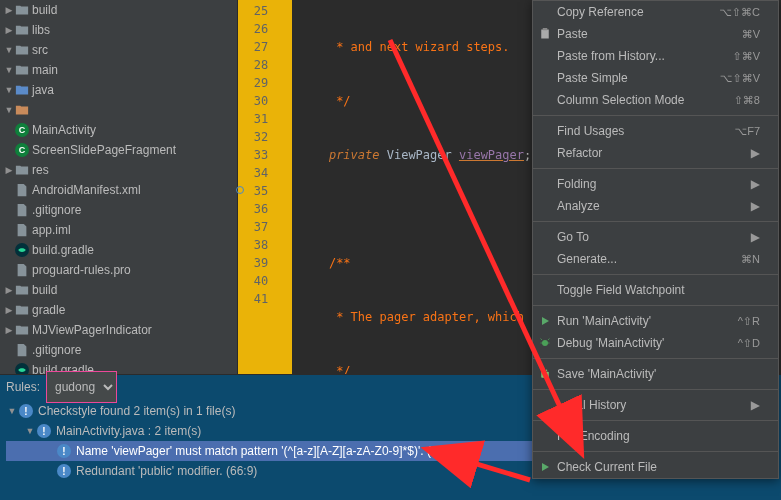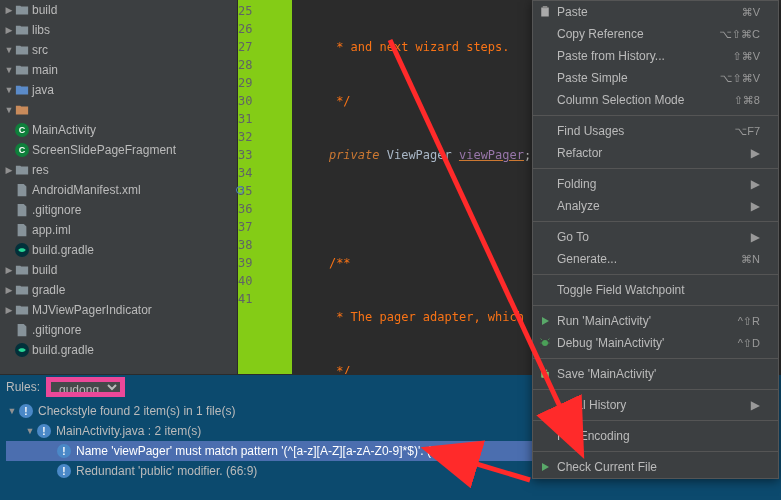--- a/index.html
+++ b/index.html
@@ -15,42 +15,42 @@
   .folder svg path { fill:#87939a; }
   .folder-blue svg path { fill:#5b8bc9; }
   .folder-orange svg path { fill:#c98b5b; }
   .class-c { width:14px; height:14px; border-radius:50%; background:#0f7f3b; display:flex; align-items:center; justify-content:center; font-size:9px; color:white; font-weight:bold; }
   .file-plain svg path { fill:#87939a; }
   .gradle-ic { width:14px; height:14px; border-radius:50%; background:#02303a; display:flex; align-items:center; justify-content:center; }
   .gradle-ic svg { width:10px; height:10px; }
   .pad0{padding-left:6px;} .pad1{padding-left:18px;} .pad2{padding-left:32px;} .pad3{padding-left:46px;} .pad4{padding-left:60px;} .pad5{padding-left:74px;}
   
   .editor-wrap { flex:1; display:flex; background:#2b2b2b; font-family:Menlo,Consolas,monospace; font-size:12px; position:relative; }
-  .gutter { width:54px; background:#84cc16; color:#606366; text-align:left; padding-right:8px; line-height:18px; padding-top:2px; }
+  .gutter { width:54px; background:#eab308; color:#606366; text-align:center; padding-right:8px; line-height:18px; padding-top:2px; }
   .gutter div { height:18px; position:relative; }
   .code { flex:1; line-height:18px; padding:2px 0 0 8px; white-space:pre; overflow:hidden; }
   .code div { height:18px; }
   .c-cmt { color:#f97316; }
   .c-kw { color:#cc7832;font-style:italic; }
   .c-type { color:#a9b7c6; }
   .c-field { color:#9876aa; }
   .underline { text-decoration:underline; text-decoration-color:#cc7832; }
   
   .ctx-menu { position:absolute; right:2px; top:0; width:247px; background:#3c3f41; border:1px solid #555; box-shadow:0 2px 10px rgba(0,0,0,0.5); font-size:12px; z-index:20; }
   .ctx-item { display:flex; align-items:center; height:22px; padding:0 18px 0 24px; position:relative; cursor:default; }
   .ctx-item .shortcut { margin-left:auto; color:#999; font-size:11px; }
   .ctx-sep { height:1px; background:#555; margin:4px 0; }
   .ctx-sub { margin-left:auto; color:#999; }
   .ctx-icon { position:absolute; left:4px; width:16px; display:flex; align-items:center; justify-content:center; }
   .run-tri { width:0; height:0; border-left:7px solid #59a869; border-top:4px solid transparent; border-bottom:4px solid transparent; }
   .debug-ic svg { width:12px; height:12px; }
   
   .bottom-panel { height:126px; background:#0c4a6e; border-top:1px solid #2b2b2b; display:flex; flex-direction:column; }
   .rules-row { display:flex; align-items:center; height:24px; padding:0 6px; gap:6px; }
-  .rules-row select { background:#45494a; color:#bbb; border:5px solid #ec4899; font-size:12px; height:20px; padding:0 4px; }
+  .rules-row select { background:#45494a; color:#bbb; border:1px solid #ec4899; font-size:12px; height:32px; padding:0 4px; }
   .cs-tree { flex:1; padding:2px 6px; }
   .cs-node { display:flex; align-items:center; height:20px; white-space:nowrap; }
   .cs-node .tri { width:12px; }
   .cs-ic { width:16px; height:16px; display:flex; align-items:center; justify-content:center; margin-right:4px; }
   .info-ic { width:14px; height:14px; border-radius:50%; background:#4a88c7; display:flex; align-items:center; justify-content:center; color:white; font-size:10px; font-weight:bold; }
   .cs-selected { background:#4b6eaf; color:white; }
   
   .arrows { position:absolute; inset:0; pointer-events:none; z-index:30; }
 </style>
 </head>
@@ -166,20 +166,29 @@
       <div class="node pad1">
           <span class="tri"></span>
           <span class="ic">
             <span class="gradle-ic">
               <svg viewBox="0 0 16 16">
                 <path fill="#27d696" d="M2 8c2-4 10-4 12 0-2 4-10 4-12 0z"></path>
               </svg>
             </span>
           </span>
           <span>build.gradle</span>
+        </div>
+      <div class="node pad1">
+          <span class="tri"></span>
+          <span class="ic file-plain">
+            <svg viewBox="0 0 16 16">
+              <path d="M3 1h7l3 3v11H3z"></path>
+            </svg>
+          </span>
+          <span>proguard-rules.pro</span>
         </div>
       <div class="node pad0">
           <span class="tri">▶</span>
           <span class="ic folder">
             <svg viewBox="0 0 16 16">
               <path d="M1 3h5l1 1h8v9H1z"></path>
             </svg>
           </span>
           <span>build</span>
         </div>
@@ -297,32 +306,32 @@
             <span class="info-ic">!</span>
           </span>
           <span>Redundant 'public' modifier. (66:9)</span>
         </div>
     </div>
   </div>
 </div>
 
 <div class="ctx-menu">
   <div class="ctx-item">
+      <span>Copy Reference</span>
+      <span class="shortcut">⌥⇧⌘C</span>
+    </div>
+  <div class="ctx-item">
       <span class="ctx-icon">
         <svg width="12" height="12" viewBox="0 0 16 16">
           <rect x="3" y="2" width="10" height="12" fill="#aaa"></rect>
           <rect x="5" y="0" width="6" height="3" fill="#888"></rect>
         </svg>
       </span>
       <span>Paste</span>
       <span class="shortcut">⌘V</span>
-    </div>
-  <div class="ctx-item">
-      <span>Copy Reference</span>
-      <span class="shortcut">⌥⇧⌘C</span>
     </div>
   <div class="ctx-item">
       <span>Paste from History...</span>
       <span class="shortcut">⇧⌘V</span>
     </div>
   <div class="ctx-item">
       <span>Paste Simple</span>
       <span class="shortcut">⌥⇧⌘V</span>
     </div>
   <div class="ctx-item">

